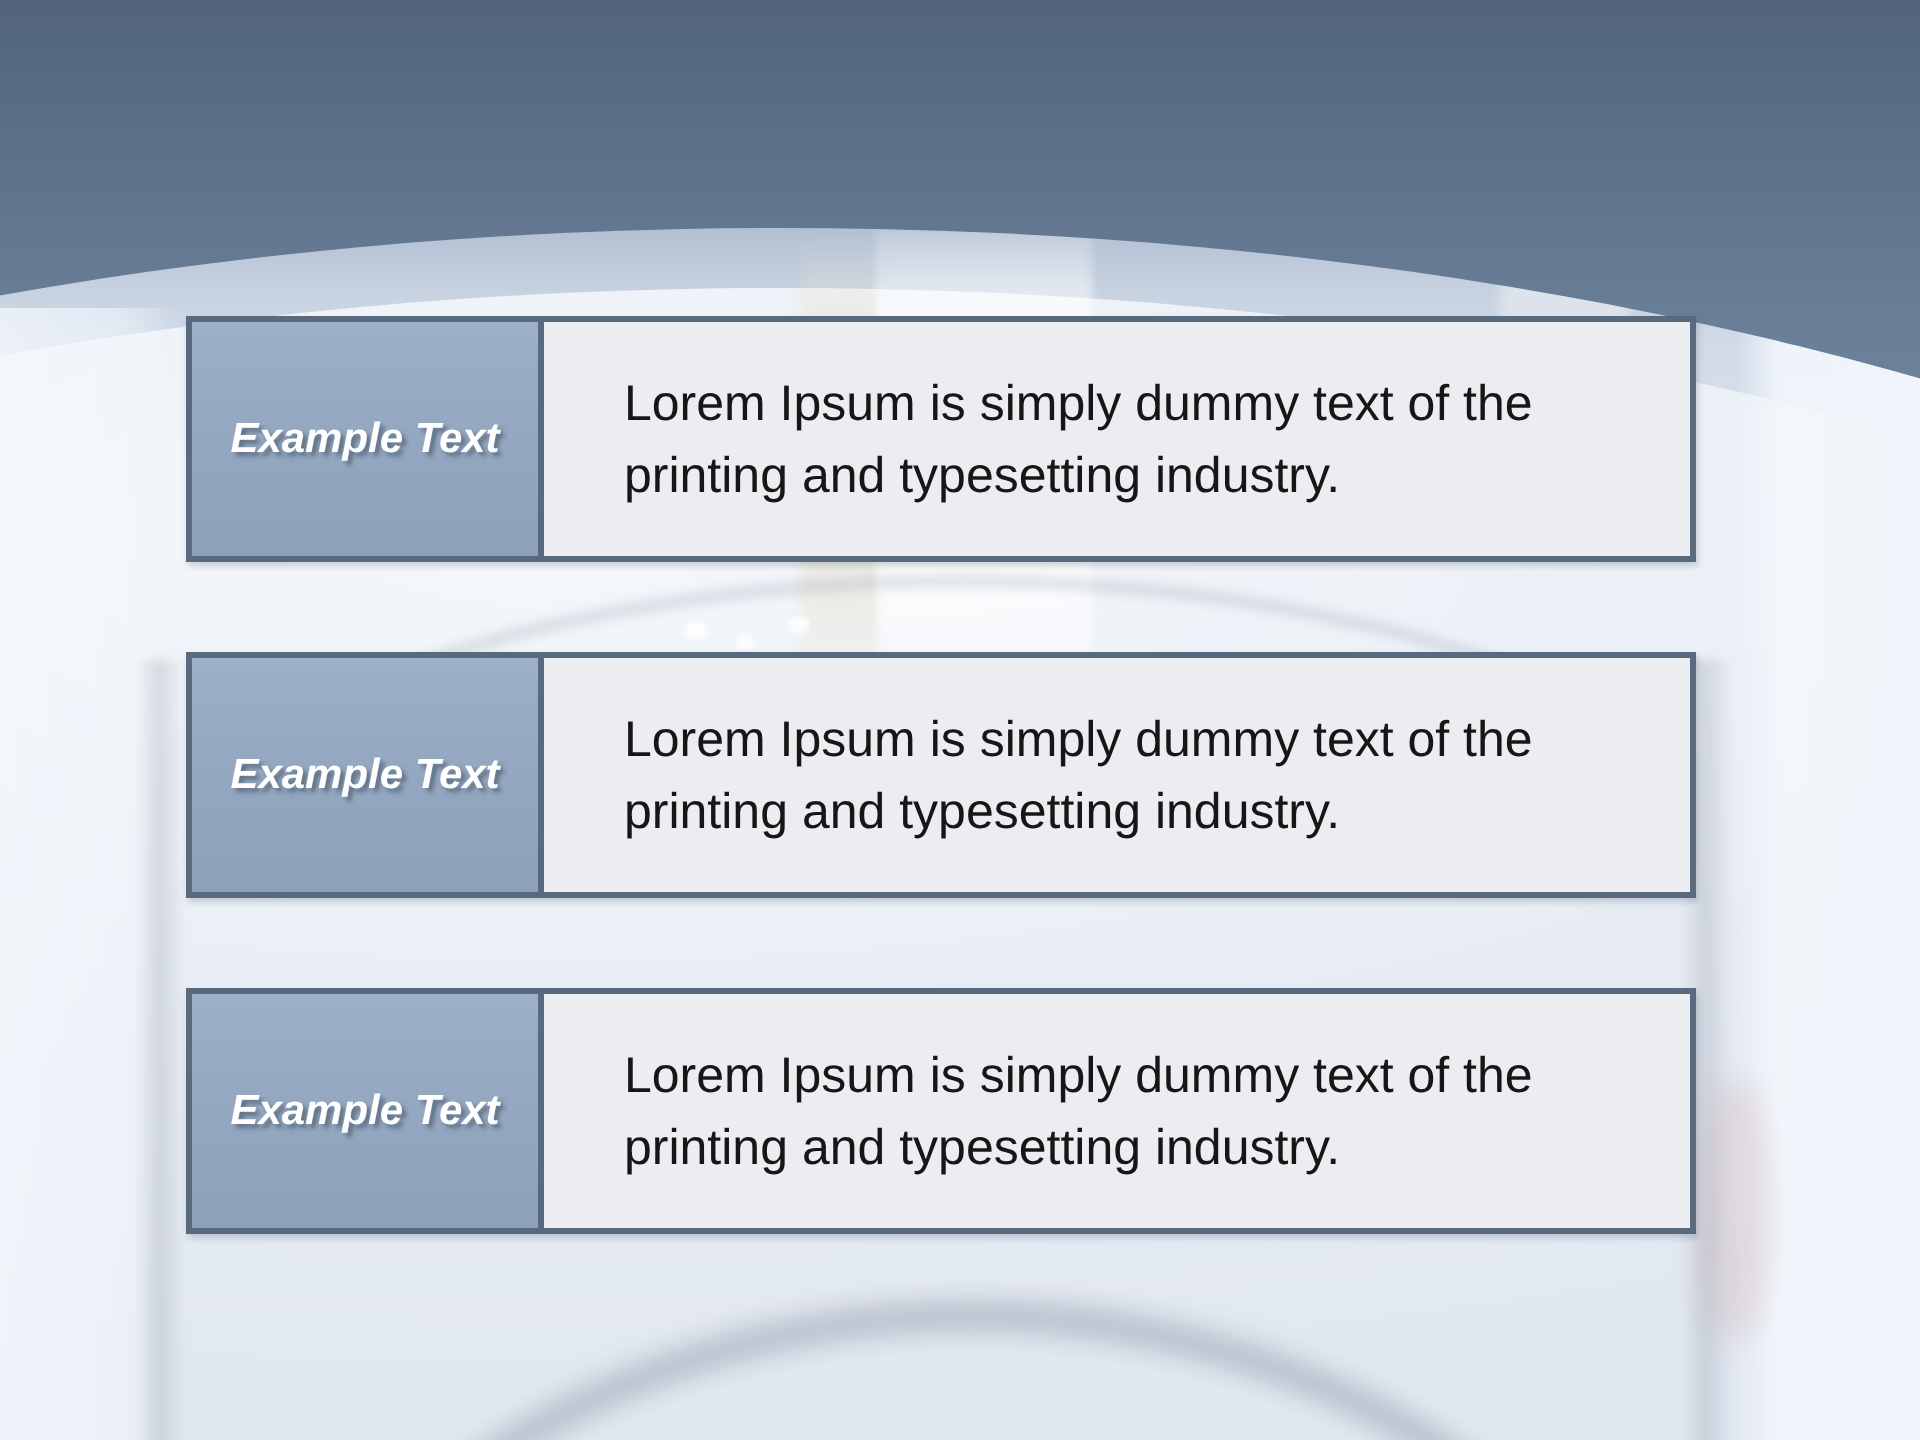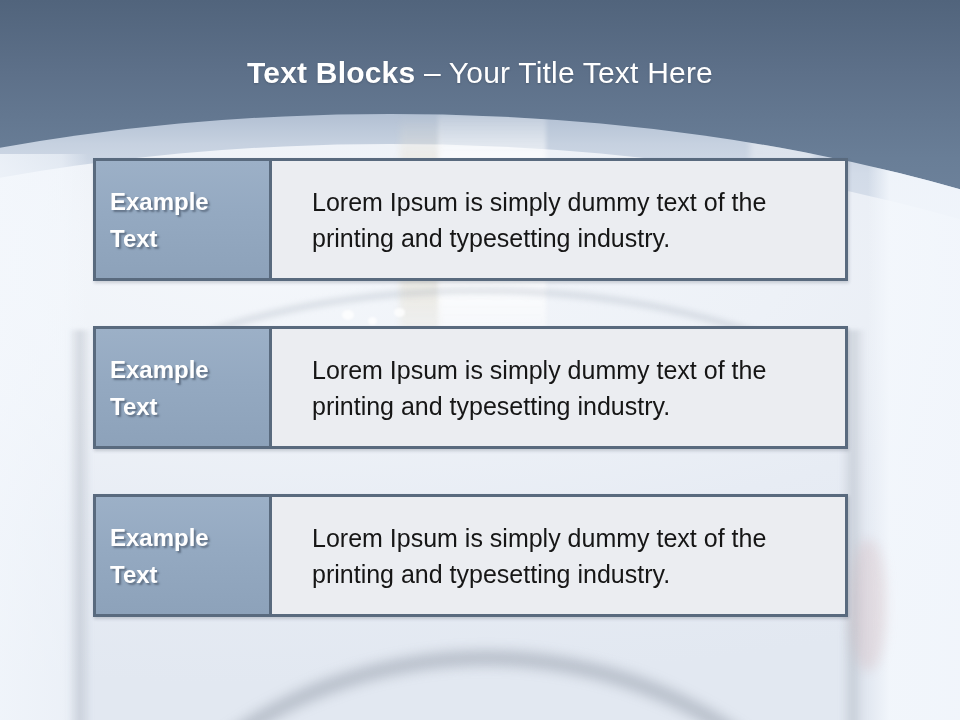--- a/index.html
+++ b/index.html
@@ -145,26 +145,27 @@
   }
   .block-1 { top: 158px; }
   .block-2 { top: 326px; }
   .block-3 { top: 494px; }
   .block-label {
     flex: 0 0 176px;
     box-sizing: border-box;
     background: linear-gradient(180deg, #9cb0c7 0%, #94a9c1 45%, #8da2ba 100%);
     border-right: 3px solid #596a7e;
     display: flex; align-items: center; justify-content: center;
-    text-align: left;
+    text-align: center;
     color: #ffffff;
     font-weight: bold;
-    font-size: 24px; line-height: 37px;
+    font-size: 21px; line-height: 37px;
     text-shadow: 2px 2px 2px rgba(55,68,85,0.55);
     padding: 0 14px;
+    font-style: italic;
   }
   .block-body {
     flex: 1;
     background: #ebedf1;
     display: flex; align-items: center;
     color: #161616;
     font-size: 25px; line-height: 36px;
     padding: 0 28px 0 40px;
   }
 </style>
@@ -186,24 +187,20 @@
     <div class="ph wall-left"></div>
     <div class="ph wall-right"></div>
     <div class="ph bowl-ring"></div>
     <div class="ph bowl-shadow"></div>
     <div class="ph pink-smudge"></div>
     <div class="ph bubble b1"></div>
     <div class="ph bubble b2"></div>
     <div class="ph bubble b3"></div>
   </div>
 
-  <div class="title">
-    <span class="bold">Text Blocks</span>
-    <span>– Your Title Text Here</span>
-  </div>
 
   <div class="block block-1">
     <div class="block-label">Example Text</div>
     <div class="block-body">Lorem Ipsum is simply dummy text of the printing and typesetting industry.</div>
   </div>
 
   <div class="block block-2">
     <div class="block-label">Example Text</div>
     <div class="block-body">Lorem Ipsum is simply dummy text of the printing and typesetting industry.</div>
   </div>

